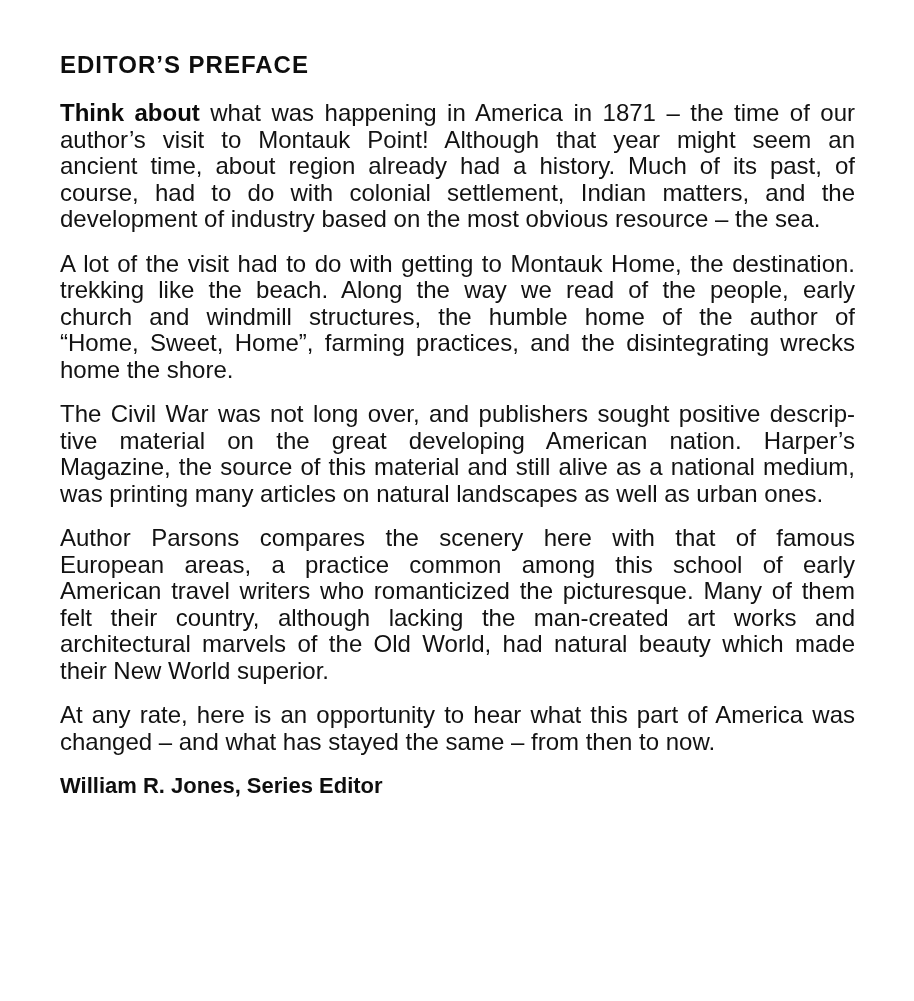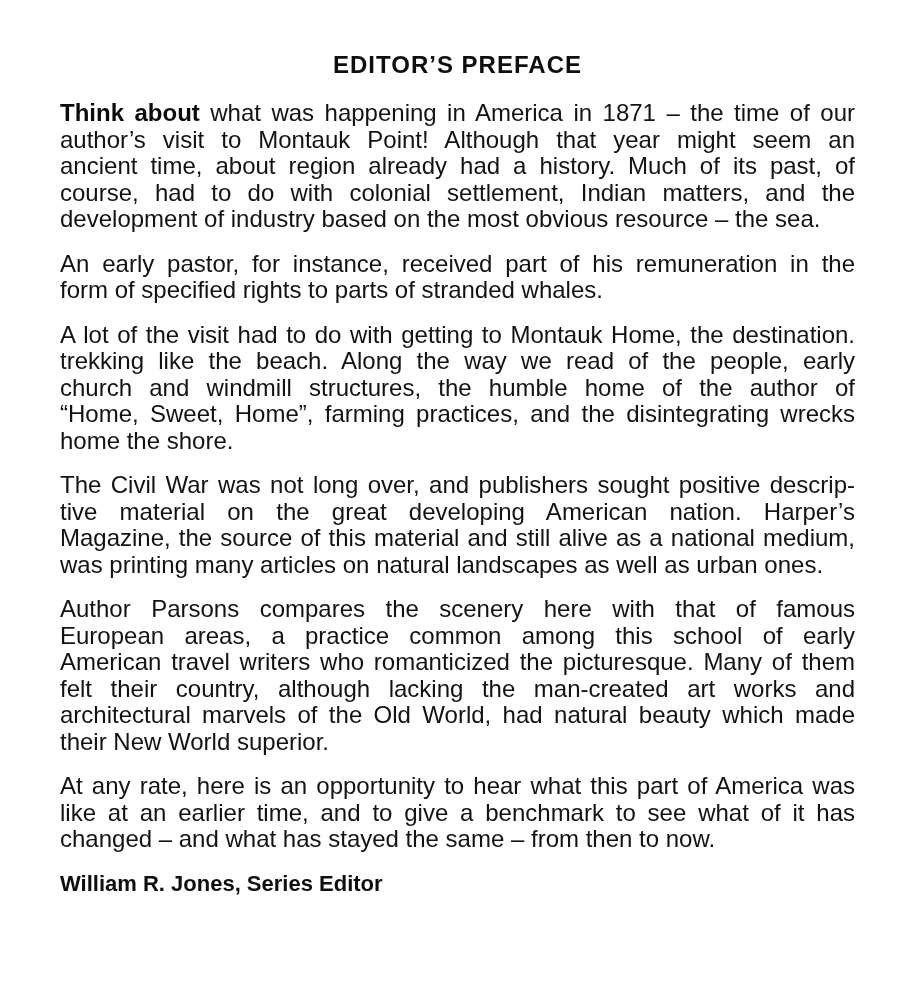--- a/index.html
+++ b/index.html
@@ -11,21 +11,20 @@
     box-sizing: border-box;
     padding: 50px 59px 0 60px;
     font-family: "Liberation Sans", "DejaVu Sans", sans-serif;
     color: #121212;
     overflow: hidden;
   }
   .title {
     font-size: 24px;
     line-height: 30px;
     font-weight: bold;
-    text-align: center;
     letter-spacing: 1px;
     margin: 0 0 20px 0;
     color: #0e0e0e;
   }
   .body-text { width: 795px; }
   .para { margin: 0 0 18px 0; }
   .line {
     font-size: 24px;
     line-height: 26.5px;
     text-align: justify;
@@ -52,24 +51,20 @@
 
   <div class="body-text">
       <div class="para">
         <div class="line"><b>Think about</b> what was happening in America in 1871 – the time of our</div>
         <div class="line">author’s visit to Montauk Point!  Although that year might seem an</div>
         <div class="line">ancient time, about region already had a history. Much of its past, of</div>
         <div class="line">course, had to do with colonial settlement, Indian matters, and the</div>
         <div class="line last">development of industry based on the most obvious resource – the sea.</div>
       </div>
       <div class="para">
-        <div class="line">An early pastor, for instance, received part of his remuneration in the</div>
-        <div class="line last">form of specified rights to parts of stranded whales.</div>
-      </div>
-      <div class="para">
         <div class="line">A lot of the visit had to do with getting to Montauk Home, the destination.</div>
         <div class="line">trekking like the beach. Along the way we read of the people, early</div>
         <div class="line">church and windmill structures, the humble home of the author of</div>
         <div class="line">“Home, Sweet, Home”, farming practices, and the disintegrating wrecks</div>
         <div class="line last">home the shore.</div>
       </div>
       <div class="para">
         <div class="line">The Civil War was not long over, and publishers sought positive descrip-</div>
         <div class="line">tive material on the great developing American nation. Harper’s</div>
         <div class="line">Magazine, the source of this material and still alive as a national medium,</div>
@@ -78,19 +73,18 @@
       <div class="para">
         <div class="line">Author Parsons compares the scenery here with that of famous</div>
         <div class="line">European areas, a practice common among this school of early</div>
         <div class="line">American travel writers who romanticized the picturesque. Many of them</div>
         <div class="line">felt their country, although lacking the man-created art works and</div>
         <div class="line">architectural marvels of the Old World, had natural beauty which made</div>
         <div class="line last">their New World superior.</div>
       </div>
       <div class="para">
         <div class="line">At any rate, here is an opportunity to hear what this part of America was</div>
-        <div class="line">like at an earlier time, and to give a benchmark to see what of it has</div>
         <div class="line last">changed – and what has stayed the same – from then to now.</div>
       </div>
     </div>
 
   <div class="signature">William R. Jones, Series Editor</div>
 </div>
 
 </body></html>

